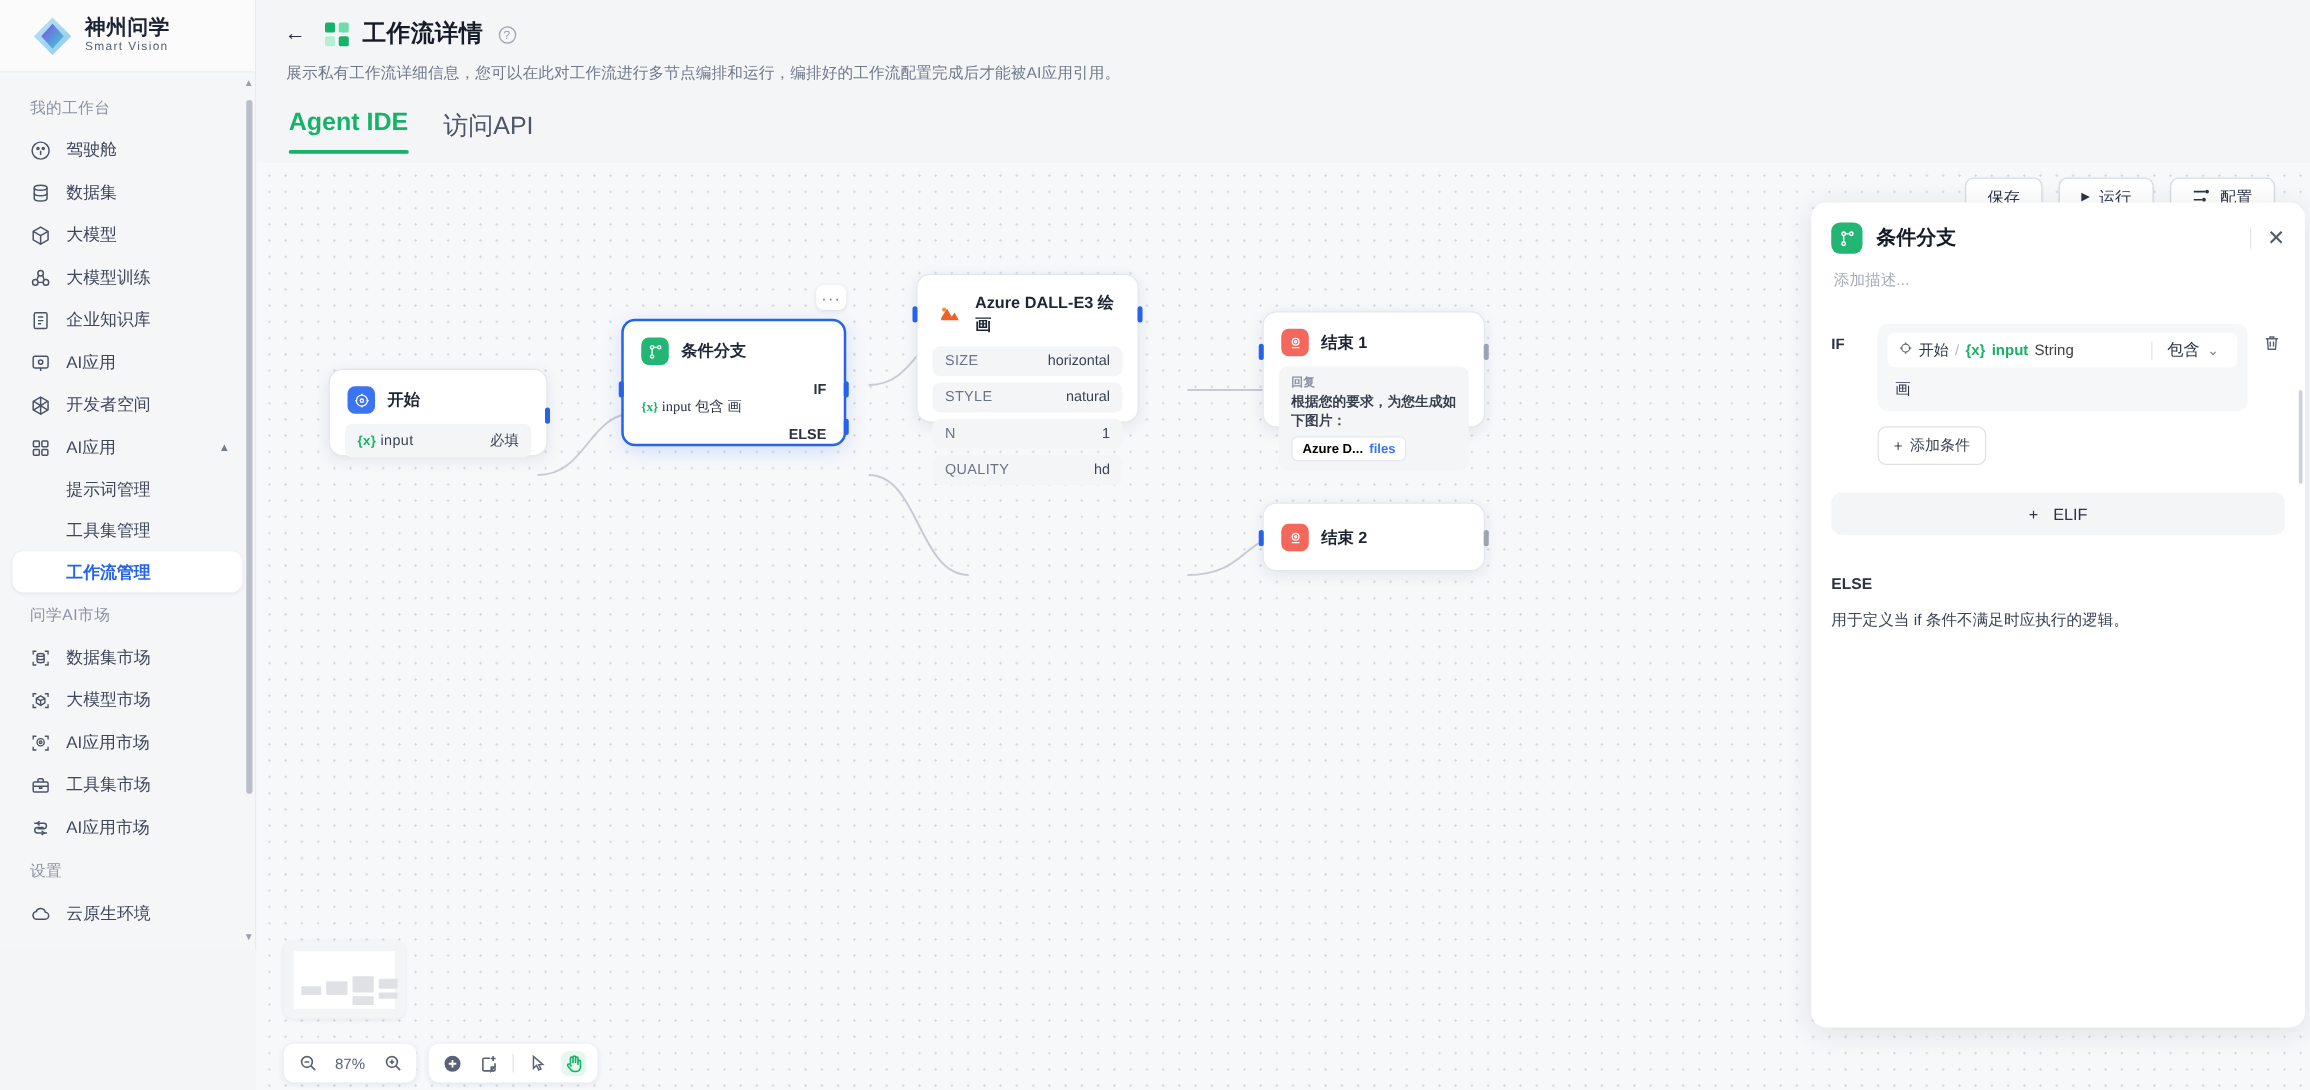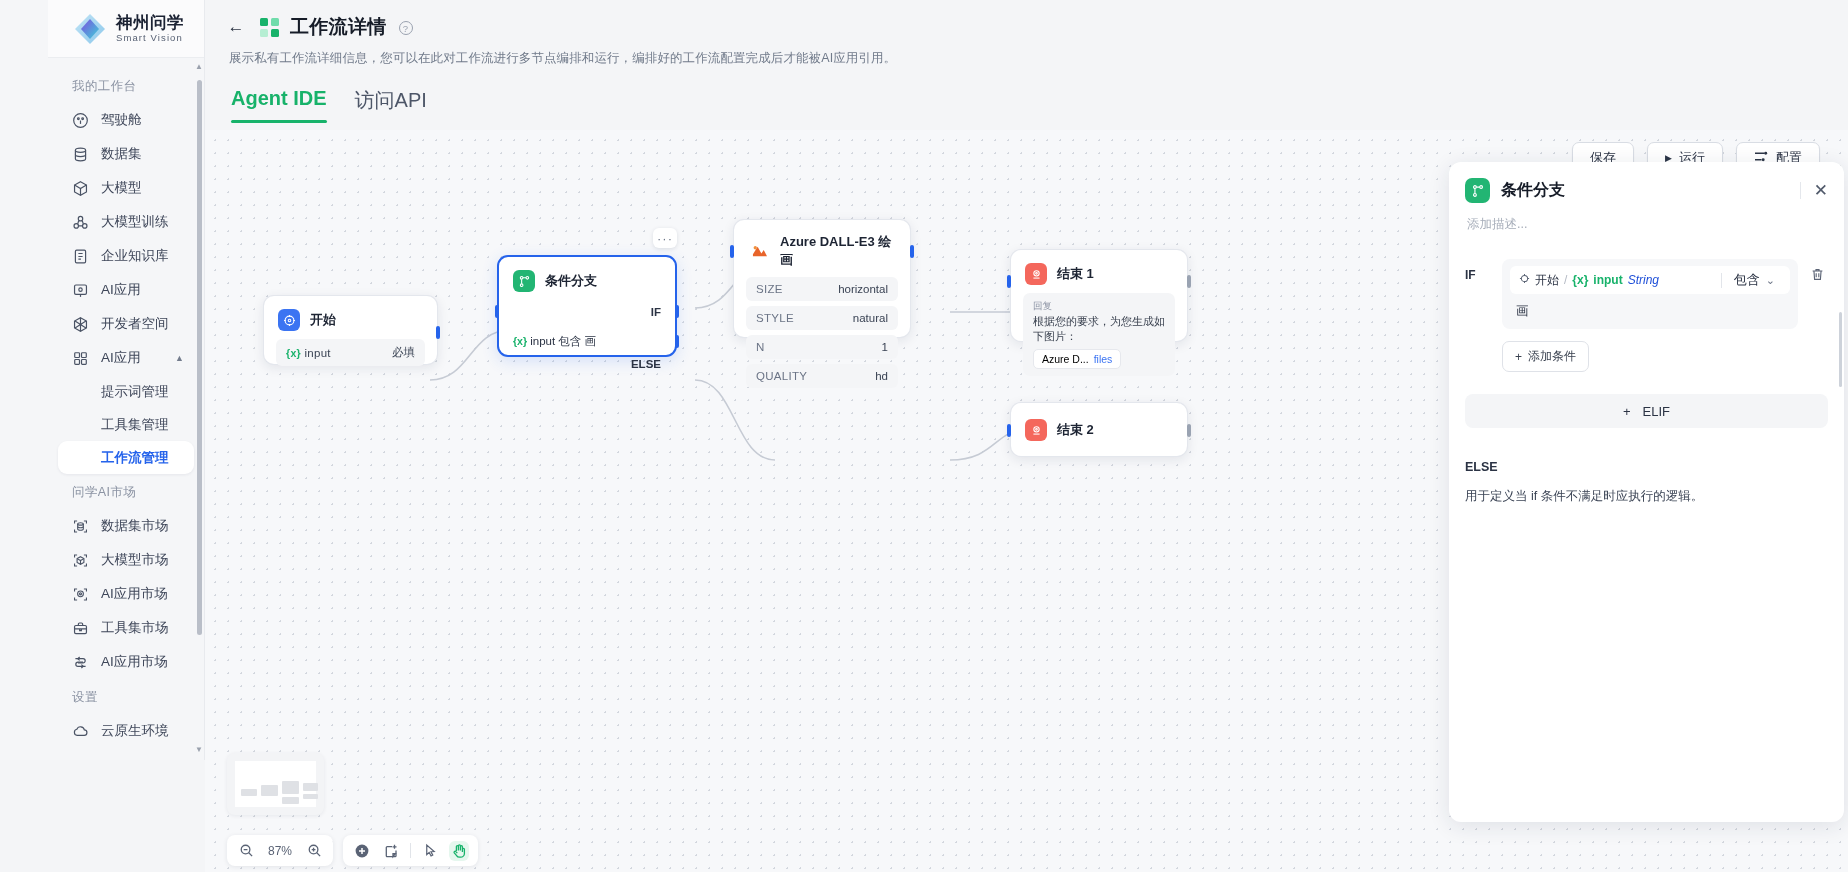--- a/index.html
+++ b/index.html
@@ -7,21 +7,21 @@
     width: 1848px; height: 872px;
     font-family: "Liberation Sans", "DejaVu Sans", sans-serif;
     background: #f4f5f7; overflow: hidden;
   }
   .app { display: flex; width: 1848px; height: 872px; position: relative; }
 
   
   .sidebar {
     width: 205px; height: 760px; background: #f5f6f8;
     border-right: 1px solid #e8eaee;
-    display: flex; flex-direction: column; position: relative; flex: 0 0 205px; padding-left: 48px;
+    display: flex; flex-direction: column; position: relative; flex: 0 0 205px;
   }
   .logo-area {
     height: 58px; display: flex; align-items: center; gap: 9px;
     padding-left: 25px; background: #fbfbfc; border-bottom: 1px solid #ebedf0;
   }
   .logo-mark { width: 34px; height: 34px; position: relative; flex: 0 0 34px; }
   .logo-text { line-height: 1.05; }
   .logo-cn { font-size: 16.5px; font-weight: 700; color: #1b2233; letter-spacing: .5px; }
   .logo-en { font-size: 9.5px; color: #555f72; letter-spacing: 1.1px; margin-top: 1px; }
 
@@ -122,21 +122,21 @@
   .branch-lbl { font-size: 11.5px; font-weight: 700; color: #2b3344; text-align: right; padding-right: 14px; }
   .cond-expr { font-size: 11.5px; color: #2b3344; padding: 0 14px; }
   .varx { color: #17b26a; font-weight: 700; font-size: 10.5px; }
 
   .chip {
     display: inline-flex; align-items: center; gap: 5px; background: #fff;
     border-radius: 5px; padding: 3px 8px; font-size: 10.5px; color: #49516
 
 2; border: 1px solid #e6e8ed;
   }
-  .reply-box { background: #f4f5f7; border-radius: 7px; margin: 0 12px 11px 12px; padding: 7px 10px; }
+  .reply-box { background: #f4f5f7; border-radius: 7px; margin: 0 12px 11px 12px; padding: 7px 10px; font-weight: bold; }
   .reply-k { font-size: 9.5px; color: #8a92a2; }
   .reply-t { font-size: 11px; color: #39414f; margin-top: 1px; }
 
   
   .minimap {
     position: absolute; left: 22px; bottom: 57px; width: 97px; height: 62px;
     background: #f3f4f6; border-radius: 8px; padding: 8px; box-shadow: 0 1px 4px rgba(20,30,60,.07);
   }
   .minimap-inner { background: #fff; width: 100%; height: 100%; position: relative; }
   .mm { position: absolute; background: #dfe1e5; border-radius: 1px; }
@@ -168,21 +168,21 @@
   .panel-desc { font-size: 12.5px; color: #a6adb9; padding: 13px 16px 0 18px; cursor: text; }
   .panel-body { padding: 26px 16px 0 16px; flex: 1; overflow: hidden; position: relative; }
   .if-row { display: flex; align-items: flex-start; gap: 12px; }
   .if-lbl { font-size: 12px; font-weight: 700; color: #2b3344; padding-top: 9px; width: 25px; }
   .cond-card { flex: 1; background: #f6f7f9; border-radius: 8px; padding: 7px 8px 9px 8px; }
   .cond-top { display: flex; align-items: center; background: #fff; border-radius: 6px; padding: 5px 9px; }
   .var-chip { display: flex; align-items: center; gap: 5px; font-size: 12px; }
   .var-start { color: #2b3344; }
   .var-slash { color: #b4bac4; }
   .var-name { color: #17b26a; font-weight: 600; }
-  .var-type { color: #1d4ed8; font-style: italic; }
+  .var-type { color: #404040; }
   .op-sep { width: 1px; height: 15px; background: #e2e5ea; margin: 0 12px 0 auto; }
   .op-sel { display: flex; align-items: center; gap: 6px; font-size: 13px; color: #2b3344; cursor: pointer; padding-right: 6px; }
   .cond-val { font-size: 12.5px; color: #2b3344; padding: 9px 4px 0 6px; }
   .del-ico { width: 18px; padding-top: 8px; color: #5b6375; cursor: pointer; }
   .add-cond {
     display: inline-flex; align-items: center; gap: 6px; margin: 12px 0 0 37px;
     background: #fff; border: 1px solid #dfe2e8; border-radius: 7px;
     padding: 6px 12px; font-size: 12px; color: #39414f; cursor: pointer;
   }
   .elif-btn {
@@ -468,21 +468,21 @@
               <svg width="13" height="13" viewBox="0 0 16 16" fill="none" stroke="#fff" stroke-width="1.3">
                   <circle cx="4.5" cy="3.5" r="1.6"></circle>
                   <circle cx="11.5" cy="3.5" r="1.6"></circle>
                   <circle cx="4.5" cy="12.5" r="1.6"></circle>
                   <path d="M4.5 5.1v5.8M6.1 3.5h3.8"></path>
                 </svg>
             </div>
             <div class="node-title">条件分支</div>
           </div>
           <div class="branch-lbl" style="margin-top:6px;">IF</div>
-          <div class="cond-expr" style="margin-top:16px;">
+          <div class="cond-expr" style="margin-top:0;font-family:Liberation Serif, serif;">
             <span class="varx">{x}</span>
             <span>input</span>
             <span>包含</span>
             <span>画</span>
           </div>
           <div class="branch-lbl" style="margin-top:9px;">ELSE</div>
           <div class="port" style="left:-4px;top:48px;"></div>
           <div class="port" style="right:-4px;top:48px;"></div>
           <div class="port" style="right:-4px;top:78px;"></div>
         </div>

